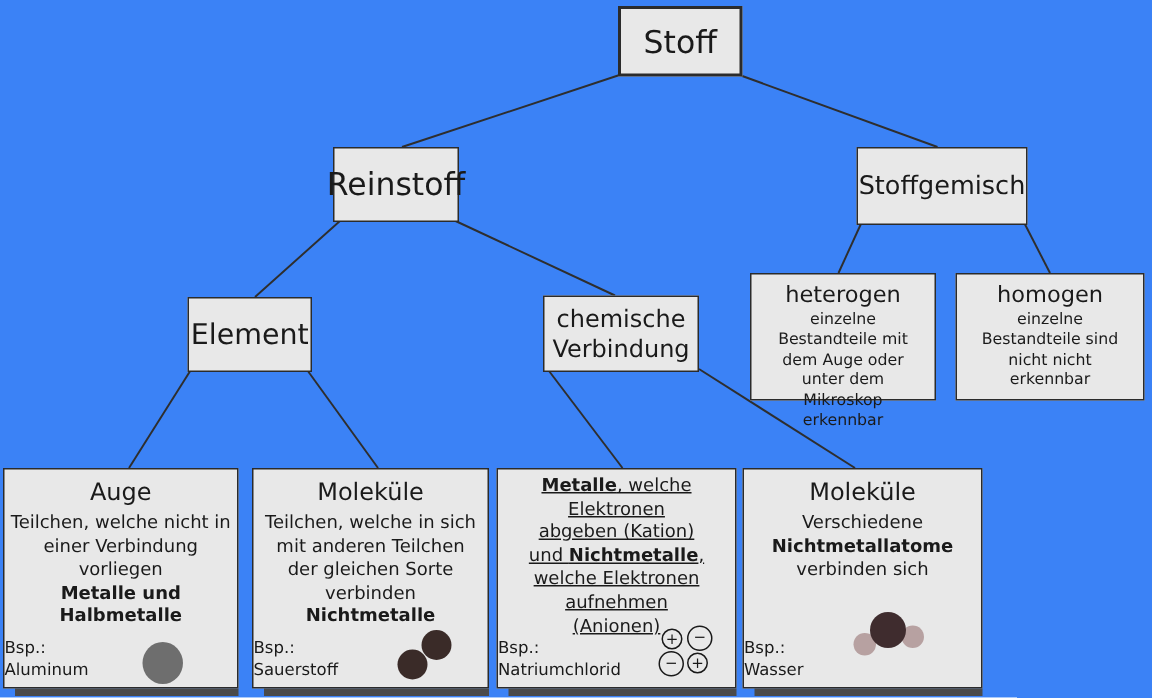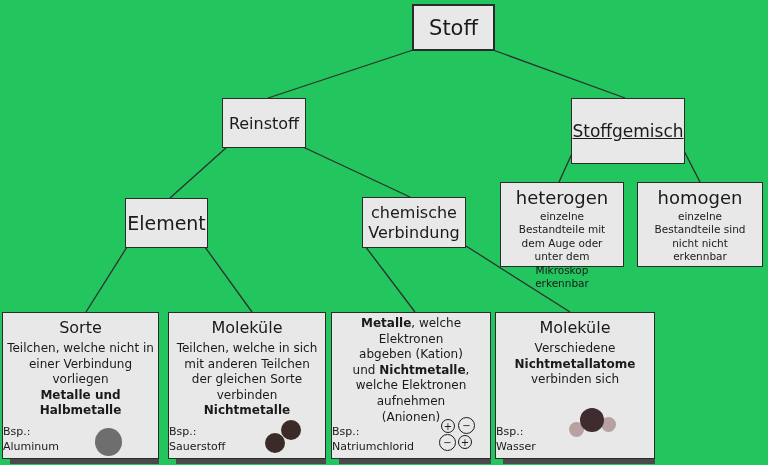--- a/index.html
+++ b/index.html
@@ -1,50 +1,50 @@
 <!DOCTYPE html>
 <html><head>
 <meta charset="utf-8">
 <style>
   html,body{margin:0;padding:0;background:#ffffff;}
   .canvas{
-    position:relative;width:768px;height:465px;background:#22c55e;overflow:hidden;
+    position:relative;width:768px;height:465px;background:#3b82f6;overflow:hidden;
     font-family:"DejaVu Sans","Liberation Sans",sans-serif;color:#1a1a1a;
   }
   svg.edges{position:absolute;left:0;top:0;width:768px;height:465px;pointer-events:none;}
   svg.edges line{stroke:#2e2e2e;stroke-width:1.3;}
   .node{
     position:absolute;box-sizing:border-box;background:#e8e8e8;border:1.5px solid #2b2b2b;
     display:flex;align-items:center;justify-content:center;text-align:center;
   }
   .node-stoff{left:412px;top:4px;width:83px;height:47px;font-size:21px;border-width:2px;}
-  .node-reinstoff{left:222px;top:98px;width:84px;height:50px;font-size:16px;}
-  .node-stoffgemisch{left:571px;top:98px;width:114px;height:66px;font-size:17px;text-decoration:underline;}
+  .node-reinstoff{left:222px;top:98px;width:84px;height:50px;font-size:21px;}
+  .node-stoffgemisch{left:571px;top:98px;width:114px;height:52px;font-size:17px;}
   .node-element{left:125px;top:198px;width:83px;height:50px;font-size:19px;}
   .node-chemverb{left:362px;top:197px;width:104px;height:51px;font-size:16px;line-height:1.25;white-space:pre-line;}
   .descnode{
     position:absolute;box-sizing:border-box;background:#e8e8e8;border:1.5px solid #2b2b2b;
     text-align:center;padding-top:3px;
   }
   .node-heterogen{left:500px;top:182px;width:124px;height:85px;}
   .node-homogen{left:637px;top:182px;width:126px;height:85px;}
-  .descnode .dtitle{font-size:18px;margin:1px 0 2px 0;}
+  .descnode .dtitle{font-size:15px;margin:1px 0 2px 0;}
   .descnode .dbody{font-size:10.5px;line-height:1.28;padding:0 16px;}
   .leaf{
     position:absolute;box-sizing:border-box;background:#e8e8e8;border:1.5px solid #2b2b2b;
     text-align:center;padding-top:5px;
   }
   .leaf-atome{left:2px;top:312px;width:157px;height:147px;}
   .leaf-mol2{left:168px;top:312px;width:158px;height:147px;}
   .leaf-ionen{left:331px;top:312px;width:160px;height:147px;}
   .leaf-mol4{left:495px;top:312px;width:160px;height:147px;}
   .leaf .ltitle{font-size:16px;margin:0 0 4px 0;}
   .leaf .lbody{font-size:12px;line-height:1.3;padding:0 4px;}
   .leaf .lbody b,.leaf .lbody .bld{font-weight:bold;}
-  .leaf-ionen .lbody{padding:0 20px;margin-top:-2px;}
+  .leaf-ionen .lbody{padding:0 20px;margin-top:-2px;text-decoration:underline;}
   .bsp{
     position:absolute;left:0;bottom:3px;font-size:11px;line-height:1.35;text-align:left;
   }
   .shadowbar{position:absolute;height:5px;background:#4a4a4a;}
   .sb1{left:10px;top:459px;width:149px;}
   .sb2{left:176px;top:459px;width:150px;}
   .sb3{left:339px;top:459px;width:152px;}
   .sb4{left:503px;top:459px;width:152px;}
   .atomcircle{position:absolute;border-radius:50%;}
   .al-circle{left:95px;top:428px;width:27px;height:28px;background:#6e6e6e;}
@@ -105,21 +105,21 @@
     <div class="dtitle">heterogen</div>
     <div class="dbody">einzelne Bestandteile mit dem Auge oder unter dem Mikroskop erkennbar</div>
   </div>
 
   <div class="descnode node-homogen">
     <div class="dtitle">homogen</div>
     <div class="dbody">einzelne Bestandteile sind nicht nicht erkennbar</div>
   </div>
 
   <div class="leaf leaf-atome">
-    <div class="ltitle">Sorte</div>
+    <div class="ltitle">Auge</div>
     <div class="lbody">
       <span>Teilchen, welche nicht in einer Verbindung vorliegen</span>
       <div class="bld">Metalle und Halbmetalle</div>
     </div>
     <div class="bsp">
       <div>Bsp.:</div>
       <div>Aluminum</div>
     </div>
   </div>
 

